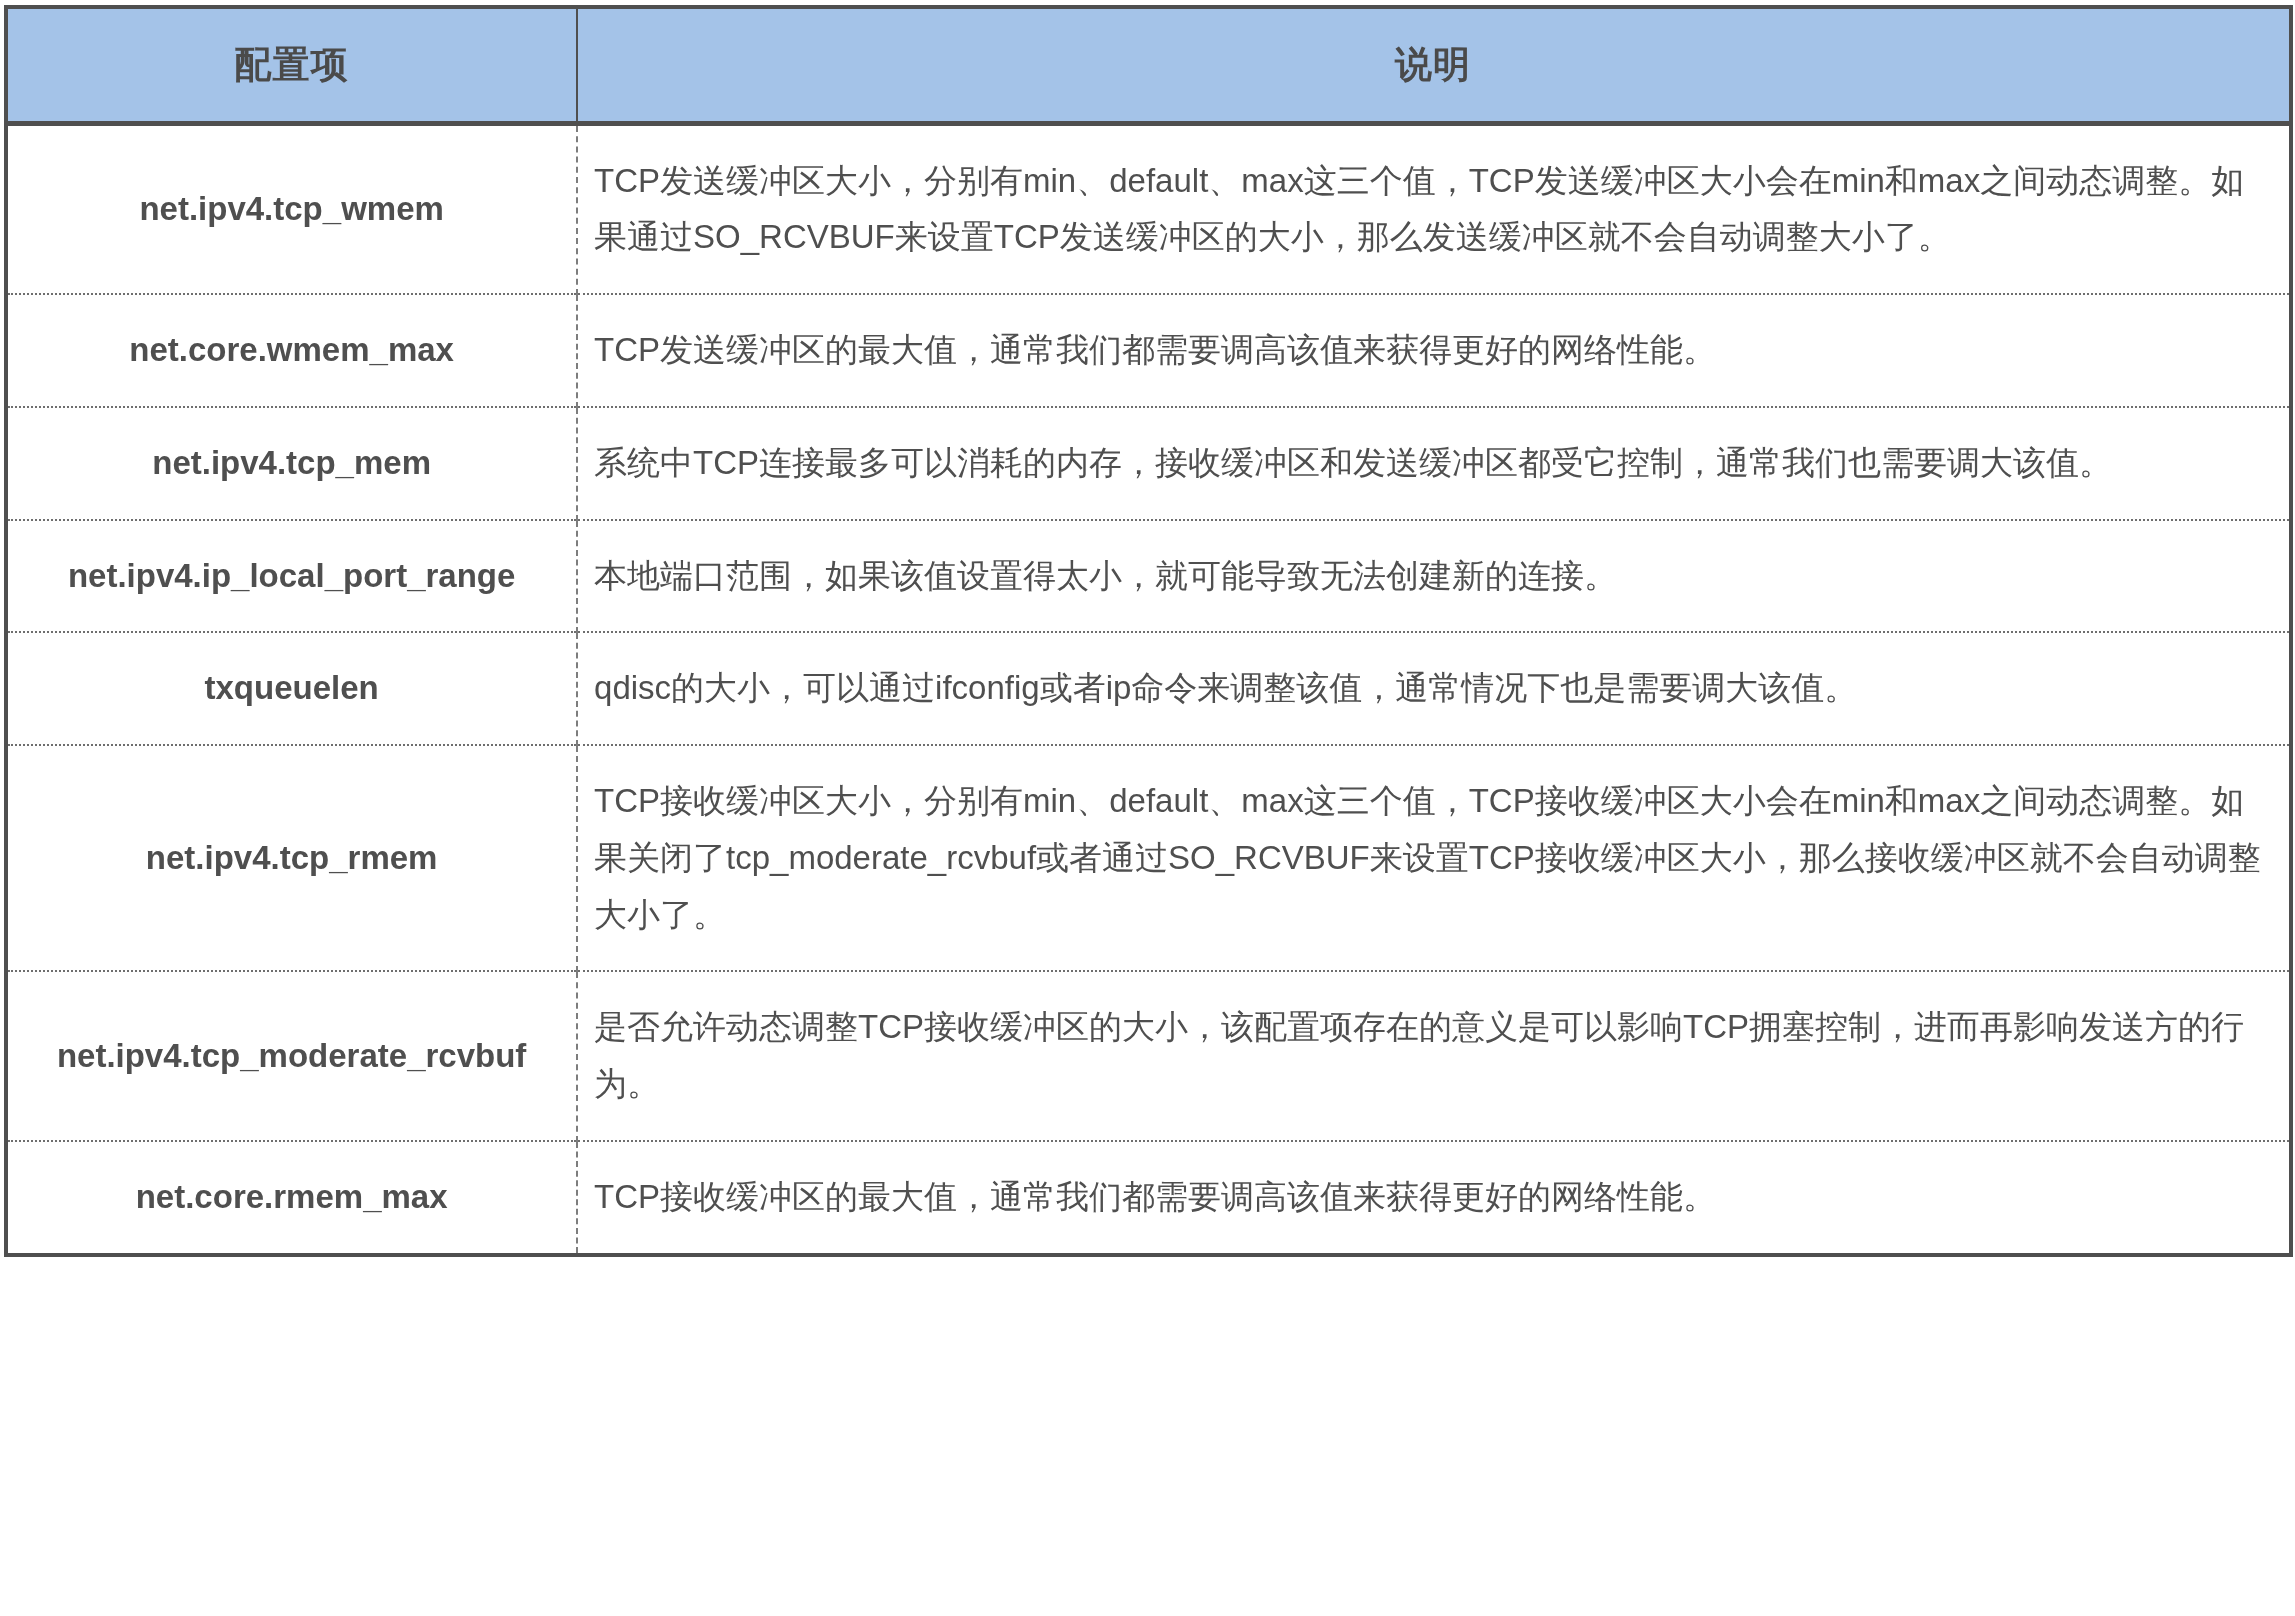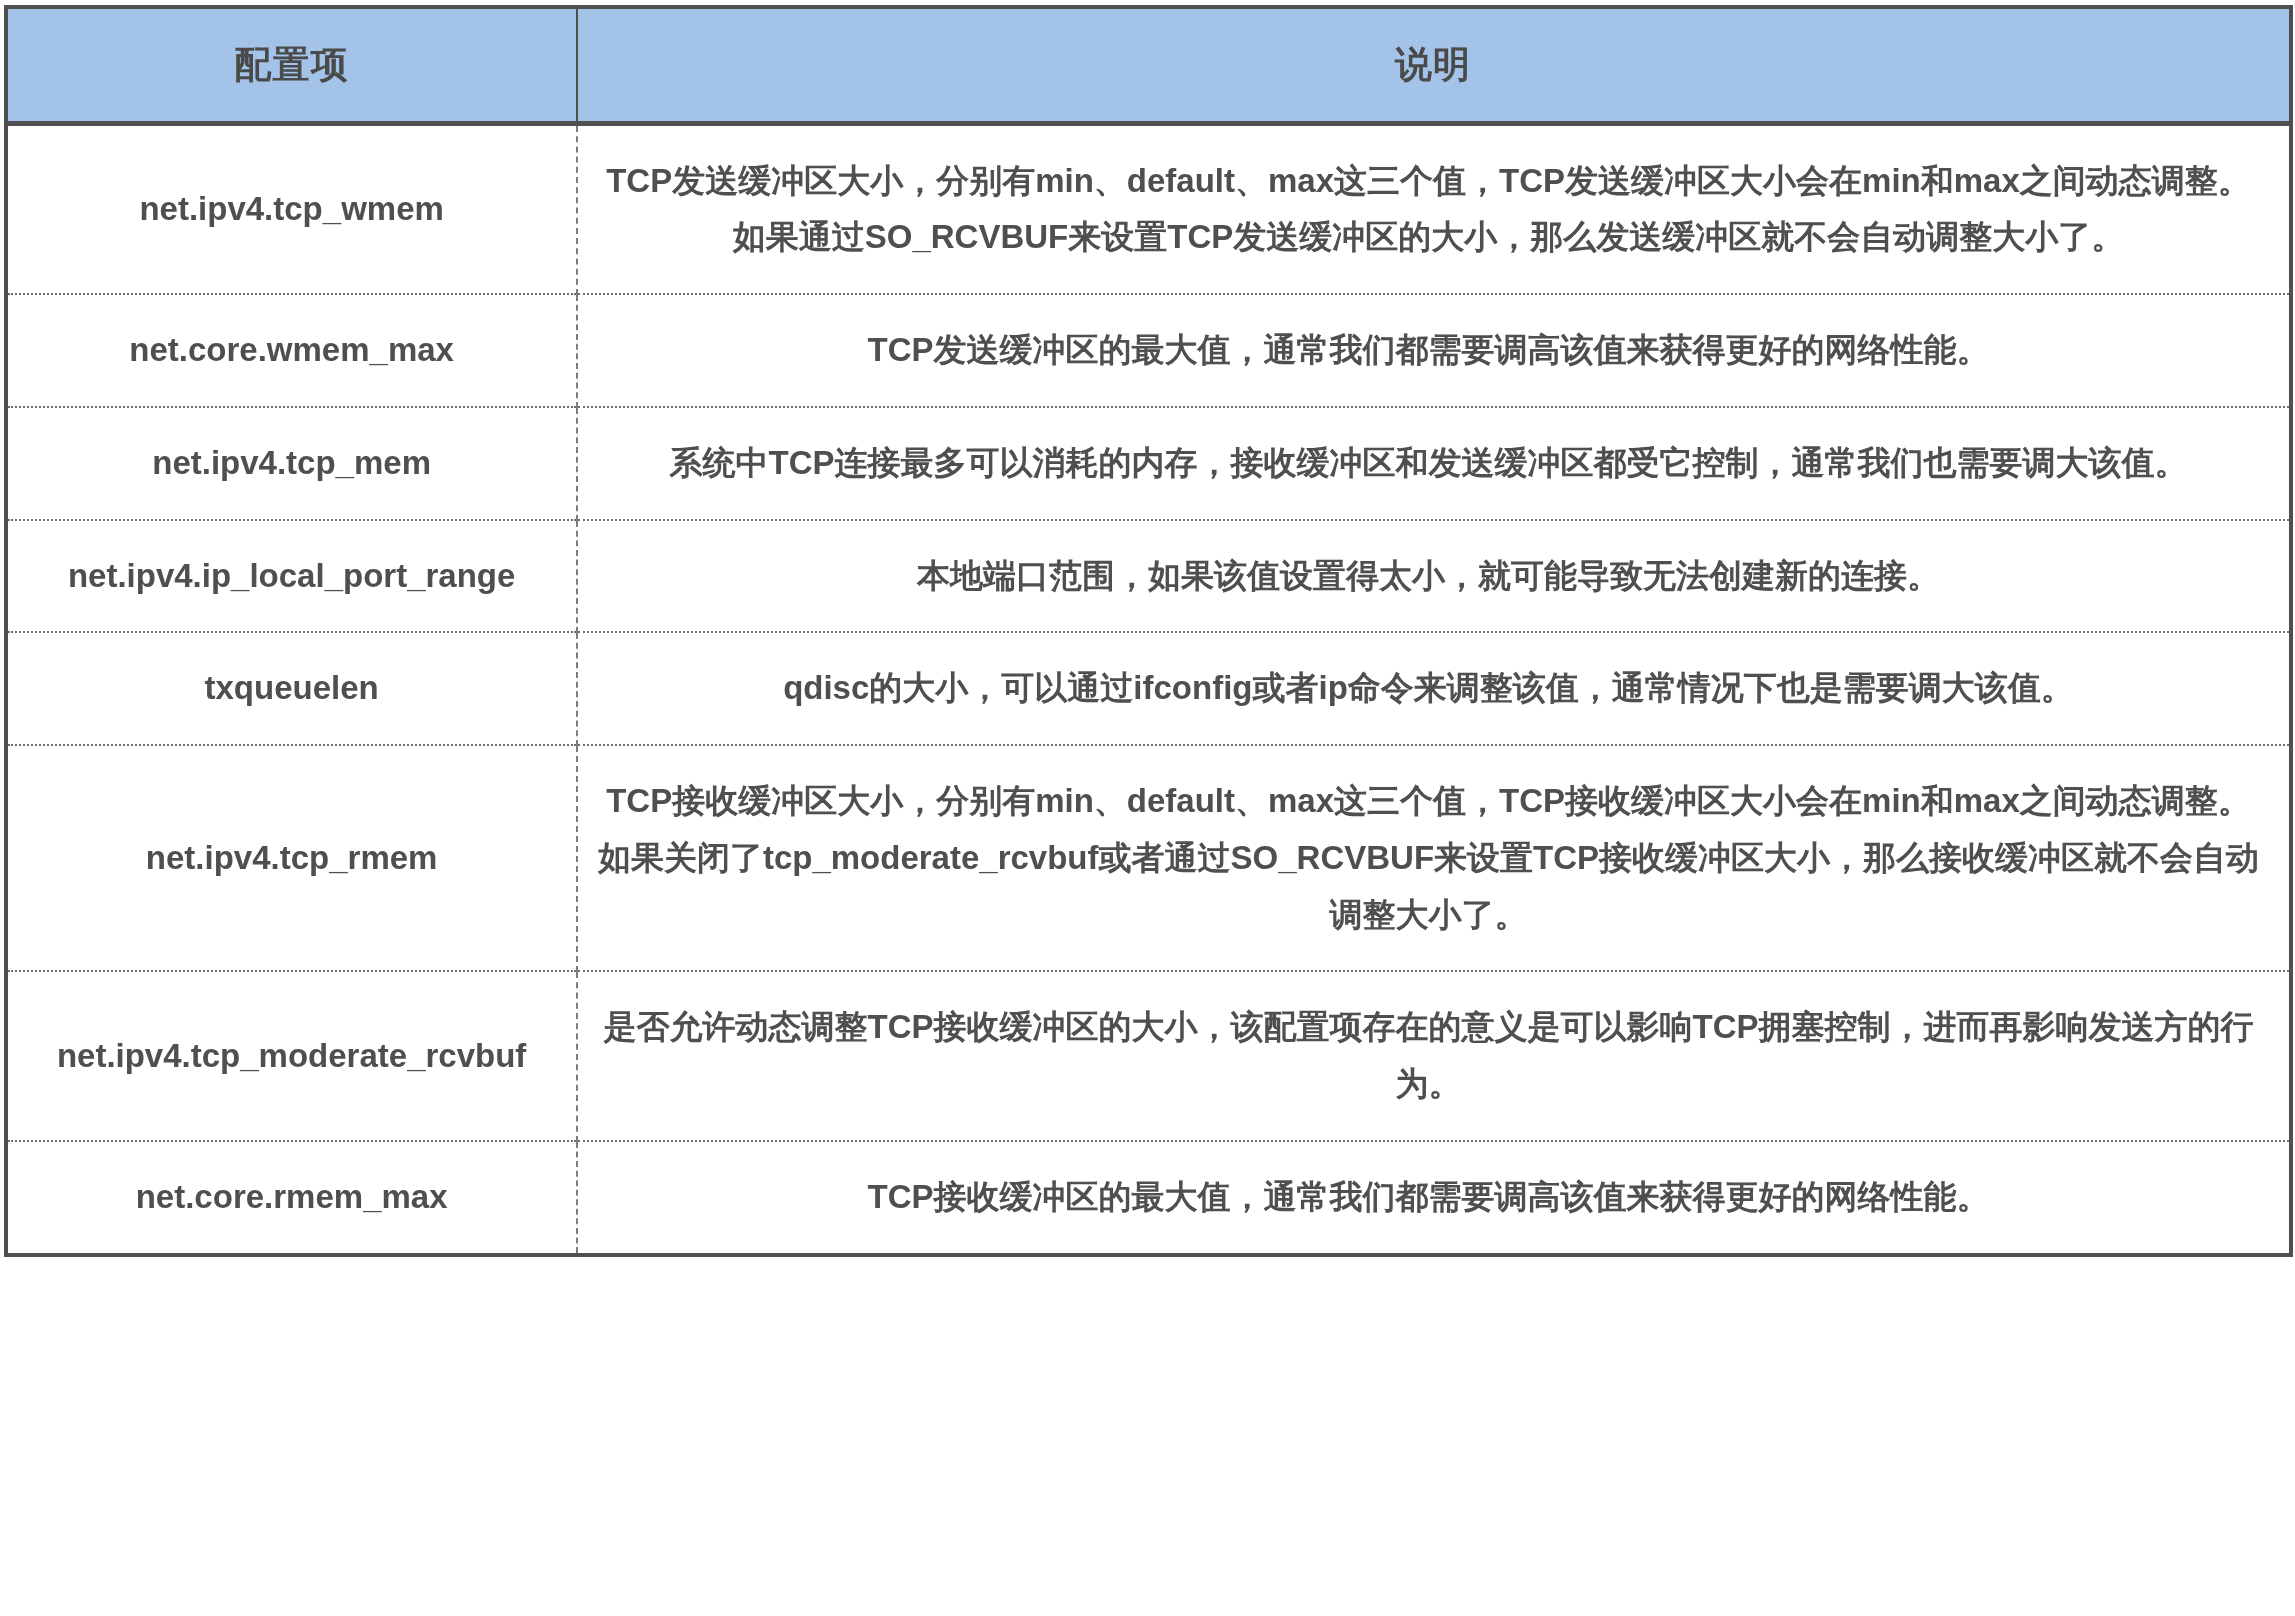--- a/index.html
+++ b/index.html
@@ -49,25 +49,24 @@
     padding: 27px 23px;
   }
   td.key {
     text-align: center;
     padding-left: 11.6px;
     padding-right: 11.6px;
     word-break: break-all;
     font-weight: bold;
   }
   td.desc {
-    text-align: center;
+    text-align: left;
     border-left: 2.3px dashed var(--dashed);
     padding-left: 16.3px;
     padding-right: 25.6px;
-    font-weight: bold;
   }
 </style>
 </head>
 <body>
 
 <table class="cfg">
   <colgroup>
     <col class="c-key">
     <col class="c-desc">
   </colgroup>

